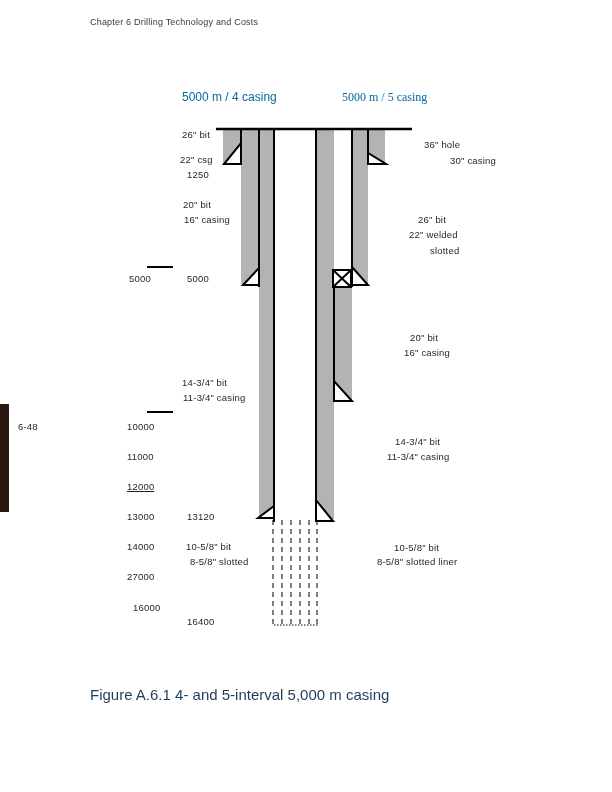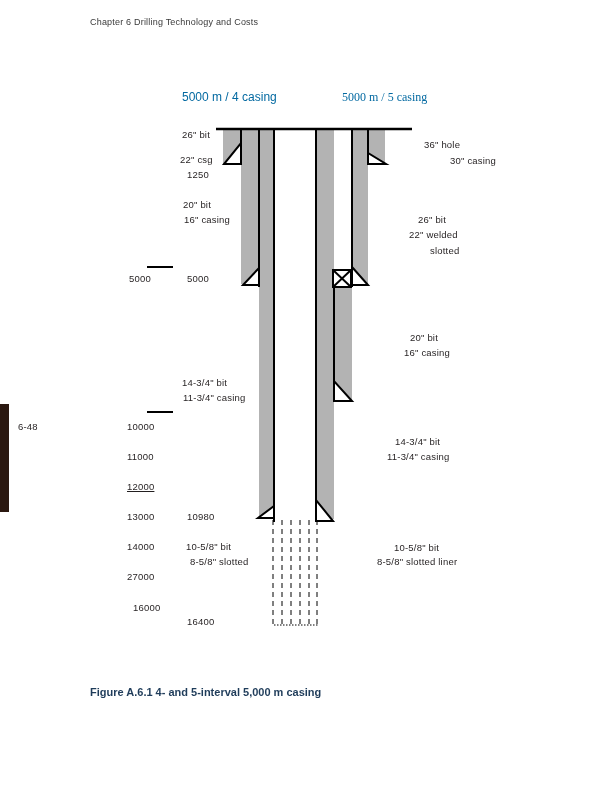--- a/index.html
+++ b/index.html
@@ -2,21 +2,21 @@
 <html><head>
 <meta charset="utf-8">
 <style>
   html, body { margin:0; padding:0; background:#ffffff; }
   body { width:612px; height:792px; position:relative; overflow:hidden;
          font-family:"Liberation Sans", sans-serif; color:#231f20; }
   .abs { position:absolute; white-space:nowrap; }
   .hdr { font-size:9px; letter-spacing:0.2px; color:#3a3a3a; }
   .title { font-size:12px; color:#0369a1; }
   .lbl { font-size:9.5px; color:#231f20; letter-spacing:0.2px; }
-  .cap { font-size:11px; color:#1f3c5a; font-weight:bold; }
+  .cap { font-size:15px; color:#1f3c5a; font-weight:normal; }
   .tab { position:absolute; left:0; top:404px; width:9px; height:108px; background:#2b1810; }
   svg { position:absolute; left:0; top:0; }
 </style>
 </head>
 <body>
 
 <div class="tab"></div>
 
 <div class="abs hdr" style="left:90px; top:17px;">Chapter 6  Drilling Technology and Costs</div>
 <div class="abs lbl" style="left:18px; top:421px;">6-48</div>
@@ -96,21 +96,21 @@
 <div class="abs lbl" style="left:133px; top:602px;">16000</div>
 
 <div class="abs lbl" style="left:182px; top:129px;">26" bit</div>
 <div class="abs lbl" style="left:180px; top:154px;">22" csg</div>
 <div class="abs lbl" style="left:187px; top:169px;">1250</div>
 <div class="abs lbl" style="left:183px; top:199px;">20" bit</div>
 <div class="abs lbl" style="left:184px; top:214px;">16" casing</div>
 <div class="abs lbl" style="left:187px; top:273px;">5000</div>
 <div class="abs lbl" style="left:182px; top:377px;">14-3/4" bit</div>
 <div class="abs lbl" style="left:183px; top:392px;">11-3/4" casing</div>
-<div class="abs lbl" style="left:187px; top:511px;">10980</div>
+<div class="abs lbl" style="left:187px; top:511px;">13120</div>
 <div class="abs lbl" style="left:186px; top:541px;">10-5/8" bit</div>
 <div class="abs lbl" style="left:190px; top:556px;">8-5/8" slotted</div>
 <div class="abs lbl" style="left:187px; top:616px;">16400</div>
 
 <div class="abs lbl" style="left:424px; top:139px;">36" hole</div>
 <div class="abs lbl" style="left:450px; top:155px;">30" casing</div>
 <div class="abs lbl" style="left:418px; top:214px;">26" bit</div>
 <div class="abs lbl" style="left:409px; top:229px;">22" welded</div>
 <div class="abs lbl" style="left:430px; top:245px;">slotted</div>
 <div class="abs lbl" style="left:410px; top:332px;">20" bit</div>

